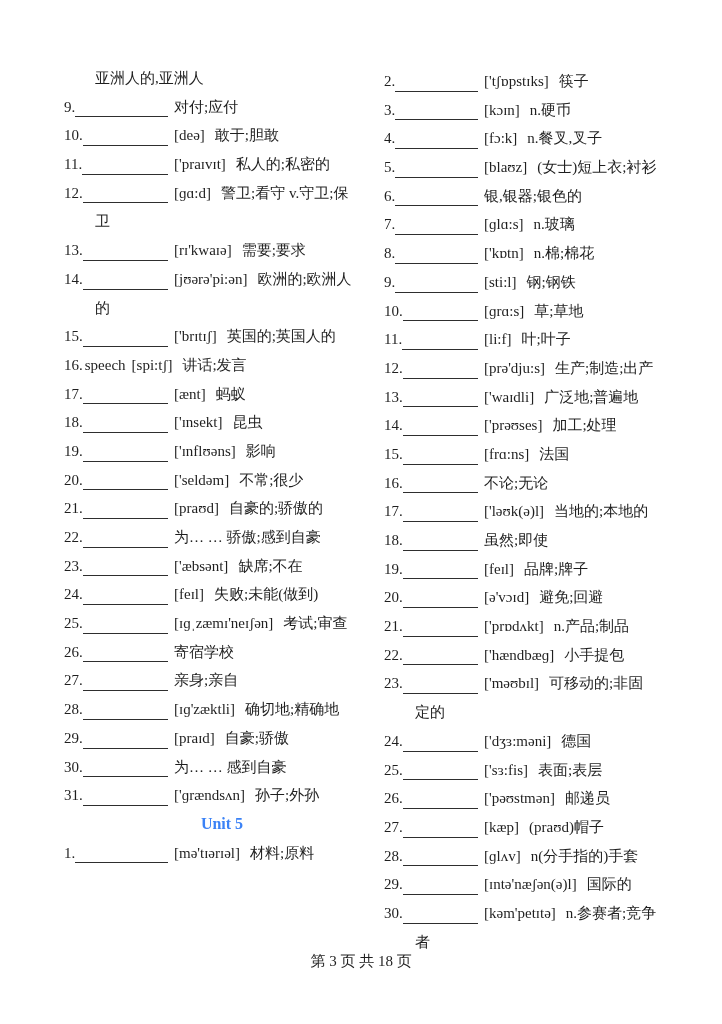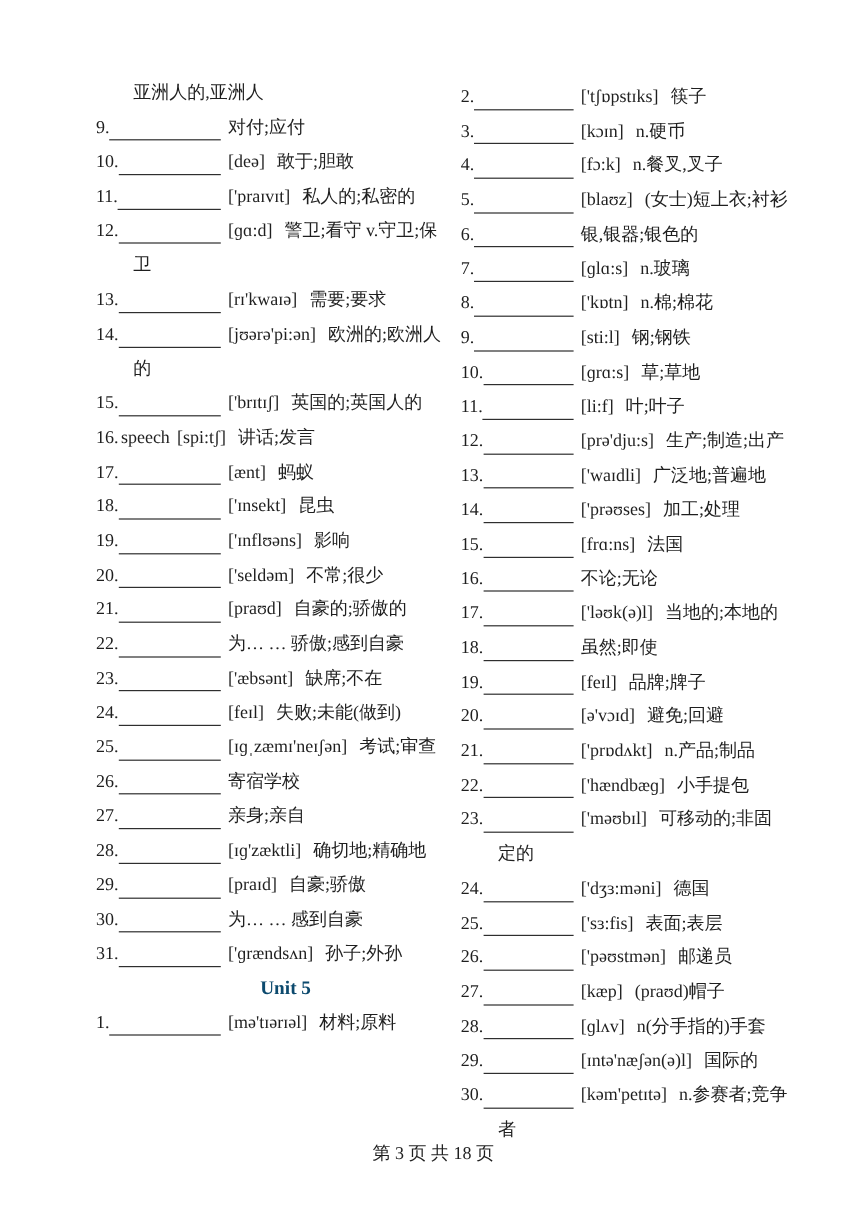--- a/index.html
+++ b/index.html
@@ -6,21 +6,21 @@
   .page{
     position:relative;
     width:722px;height:1024px;
     background:#ffffff;
     font-family:"Liberation Serif","DejaVu Serif",serif;
     font-size:15px;
     color:#1f1f1f;
     overflow:hidden;
   }
   .col{position:absolute;white-space:nowrap;}
-  .col-left{left:80px;top:64px;width:316px;}
+  .col-left{left:64px;top:64px;width:316px;}
   .col-right{left:384px;top:67px;width:334px;}
   .row{height:28.7px;line-height:28.7px;}
   .row.cont{padding-left:31px;}
   .row.heading{text-align:center;font-weight:bold;font-size:16px;}
   .numblank{display:inline-flex;width:104px;vertical-align:baseline;}
   .col-right .numblank{width:94px;}
   .numblank.auto{width:auto;}
   .word{margin-left:2px;}
   .blank{
     flex:1;
@@ -133,21 +133,21 @@
           <span class="blank"></span>
         </span><span class="phon">[praɪd]</span><span class="def">自豪;骄傲</span></div>
       <div class="row item"><span class="numblank" style="display: inline-flex;">
           <span class="num">30.</span>
           <span class="blank"></span>
         </span><span class="def nophon">为… … 感到自豪</span></div>
       <div class="row item"><span class="numblank" style="display: inline-flex;">
           <span class="num">31.</span>
           <span class="blank"></span>
         </span><span class="phon">['ɡrændsʌn]</span><span class="def">孙子;外孙</span></div>
-      <div class="row heading" style="color: #0c4a6e;">Unit 5</div>
+      <div class="row heading" style="color: #3b82f6;">Unit 5</div>
       <div class="row item"><span class="numblank" style="display: inline-flex;">
           <span class="num">1.</span>
           <span class="blank"></span>
         </span><span class="phon">[mə'tɪərɪəl]</span><span class="def">材料;原料</span></div>
     </div>
   <div class="col col-right">
       <div class="row item"><span class="numblank" style="display: inline-flex;">
           <span class="num">2.</span>
           <span class="blank"></span>
         </span><span class="phon">['tʃɒpstɪks]</span><span class="def">筷子</span></div>

